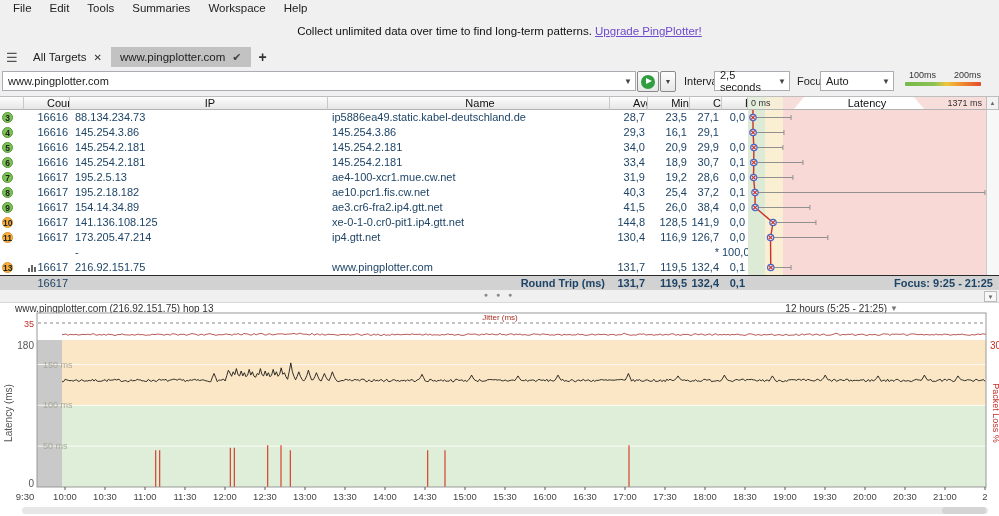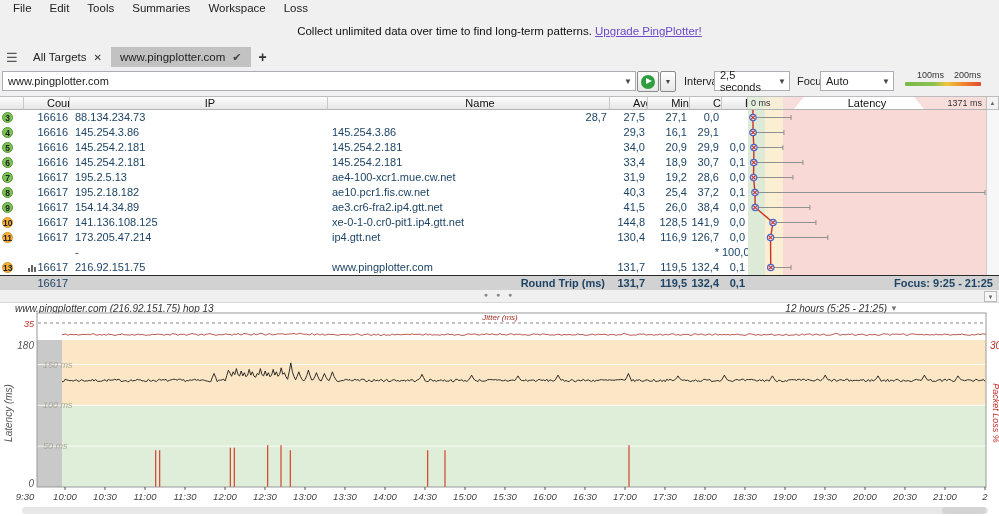--- a/index.html
+++ b/index.html
@@ -22,21 +22,21 @@
   .toolbar{position:absolute;top:67px;left:0;width:999px;height:29px;background:#f0f0f0;}
   .combo{position:absolute;top:4px;height:20px;background:#fff;border:1px solid #abadb3;box-sizing:border-box;
     display:flex;align-items:center;justify-content:space-between;padding:0 3px 0 5px;font-size:11px;color:#222;}
   .combo .arr{color:#444;font-size:8px;padding-left:4px;}
   .tbbtn{position:absolute;top:4px;height:21px;box-sizing:border-box;border:1px solid #8a8a8a;border-radius:2px;
     background:linear-gradient(#fefefe,#e7e7e7);display:flex;align-items:center;justify-content:center;}
   .playcircle{width:14px;height:14px;border-radius:50%;background:#2e9e3f;position:relative;}
   .playcircle:before{content:"";position:absolute;left:5px;top:3.5px;border-left:6px solid #fff;border-top:3.5px solid transparent;border-bottom:3.5px solid transparent;}
   .tblabel{position:absolute;top:8px;font-size:11px;color:#222;}
   .legend{position:absolute;left:905px;top:3px;width:76px;}
-  .legend .labs{display:flex;justify-content:flex-end;gap:10px;font-size:9px;color:#333;}
+  .legend .labs{display:flex;justify-content:flex-end;gap:18px;font-size:9px;color:#333;}
   .legend .bar{margin-top:2px;height:4px;border-radius:1px;background:linear-gradient(to right,#76b94a 0%,#8cc153 38%,#f0c53d 55%,#ef8b31 75%,#e4492c 100%);}
   
   .thead{position:absolute;top:96px;left:0;width:999px;height:14px;display:grid;
     grid-template-columns:24px 46px 258px 282px 38px 42px 32px 26px 238px 13px;}
   .th{background:linear-gradient(#fdfdfd,#e6e6e6);border-top:1px solid #bdbdbd;border-bottom:1px solid #b3b3b3;border-right:1px solid #c9c9c9;
     box-sizing:border-box;text-align:center;line-height:12px;font-size:11px;color:#111;overflow:hidden;padding-left:23px;}
   .graphhead{position:relative;background:linear-gradient(to right,#e4efdd 0 17px,#f7eed8 17px 35px,#f8dedb 35px 100%);
     border-top:1px solid #bdbdbd;border-bottom:1px solid #b3b3b3;box-sizing:border-box;}
   .graphhead .band{position:absolute;left:46px;right:62px;top:0;bottom:0;background:#fff;
     clip-path:polygon(10px 0,calc(100% - 10px) 0,100% 100%,0 100%);}
@@ -64,40 +64,40 @@
     display:grid;grid-template-columns:24px 46px 258px 282px 38px 42px 32px 26px 251px;line-height:14px;color:#1d4466;}
   .tfoot .bold{font-weight:bold;}
   .tfoot .c-label{text-align:right;padding-right:5px;}
   .tfoot .c-focus{text-align:right;padding-right:6px;font-weight:bold;}
   
   .splitter{position:absolute;top:290px;left:0;width:999px;height:13px;background:#f0f0f0;border-bottom:1px solid #d8d8d8;box-sizing:border-box;}
   .splitter .dots{position:absolute;left:0;right:0;top:1px;text-align:center;color:#888;font-size:7px;letter-spacing:3px;}
   .splitter .collapse{position:absolute;right:2px;top:1px;width:13px;height:11px;border:1px solid #bbb;background:#f7f7f7;
     font-size:6px;color:#666;text-align:center;line-height:10px;box-sizing:border-box;}
   
-  .timeline{position:absolute;top:303px;left:0;width:904px;height:213px;background:#fff;font-style:italic;}
+  .timeline{position:absolute;top:303px;left:0;width:904px;height:213px;background:#fff;}
   .tl-title{position:absolute;left:15px;top:0;font-size:10px;color:#333;}
   .tl-range{position:absolute;right:6px;top:0;font-size:10px;color:#333;display:flex;align-items:center;gap:3px;}
   .tl-range .chev{font-size:8px;color:#777;}
   .hscroll{position:absolute;left:22px;top:204px;width:966px;height:7px;border-radius:3.5px;background:#e7e7e7;}
   .hscroll .thumb{position:absolute;right:2px;top:0;width:44px;height:7px;border-radius:3.5px;background:#d4d4d4;}
   svg text{font-family:"Liberation Sans","DejaVu Sans",sans-serif;}
 </style>
 </head>
 <body>
 
 <div class="window">
   <div class="topchrome">
     <div class="menubar" id="menubar">
         <span class="menu-item">File</span>
         <span class="menu-item">Edit</span>
         <span class="menu-item">Tools</span>
         <span class="menu-item">Summaries</span>
         <span class="menu-item">Workspace</span>
-        <span class="menu-item">Loss</span>
+        <span class="menu-item">Help</span>
       </div>
     <div class="banner">
       <span>Collect unlimited data over time to find long-term patterns.</span>
       <a href="#">Upgrade PingPlotter!</a>
     </div>
     <div class="tabbar">
       <span class="hamburger">☰</span>
       <div class="tab">
         <span>All Targets</span>
         <span class="x">✕</span>
@@ -158,22 +158,23 @@
     <div class="scrollbtn">▲</div>
   </div>
 
   <div class="tbody" id="tbody">
 
     <div class="vscroll"></div>
   <div class="trow">
         <div class="c-hop"><span class="hopcircle hop-green">3</span></div>
         <div class="c-count">16616</div>
         <div class="c-ip">88.134.234.73</div>
+        <div class="c-name">ip5886ea49.static.kabel-deutschland.de</div>
         <div class="c-avg">28,7</div>
-        <div class="c-min">27,5</div>
+        <div class="c-min">23,5</div>
         <div class="c-cur">27,1</div>
         <div class="c-pl">0,0</div>
       </div>
       <div class="trow">
         <div class="c-hop"><span class="hopcircle hop-green">4</span></div>
         <div class="c-count">16616</div>
         <div class="c-ip">145.254.3.86</div>
         <div class="c-name">145.254.3.86</div>
         <div class="c-avg">29,3</div>
         <div class="c-min">16,1</div>

